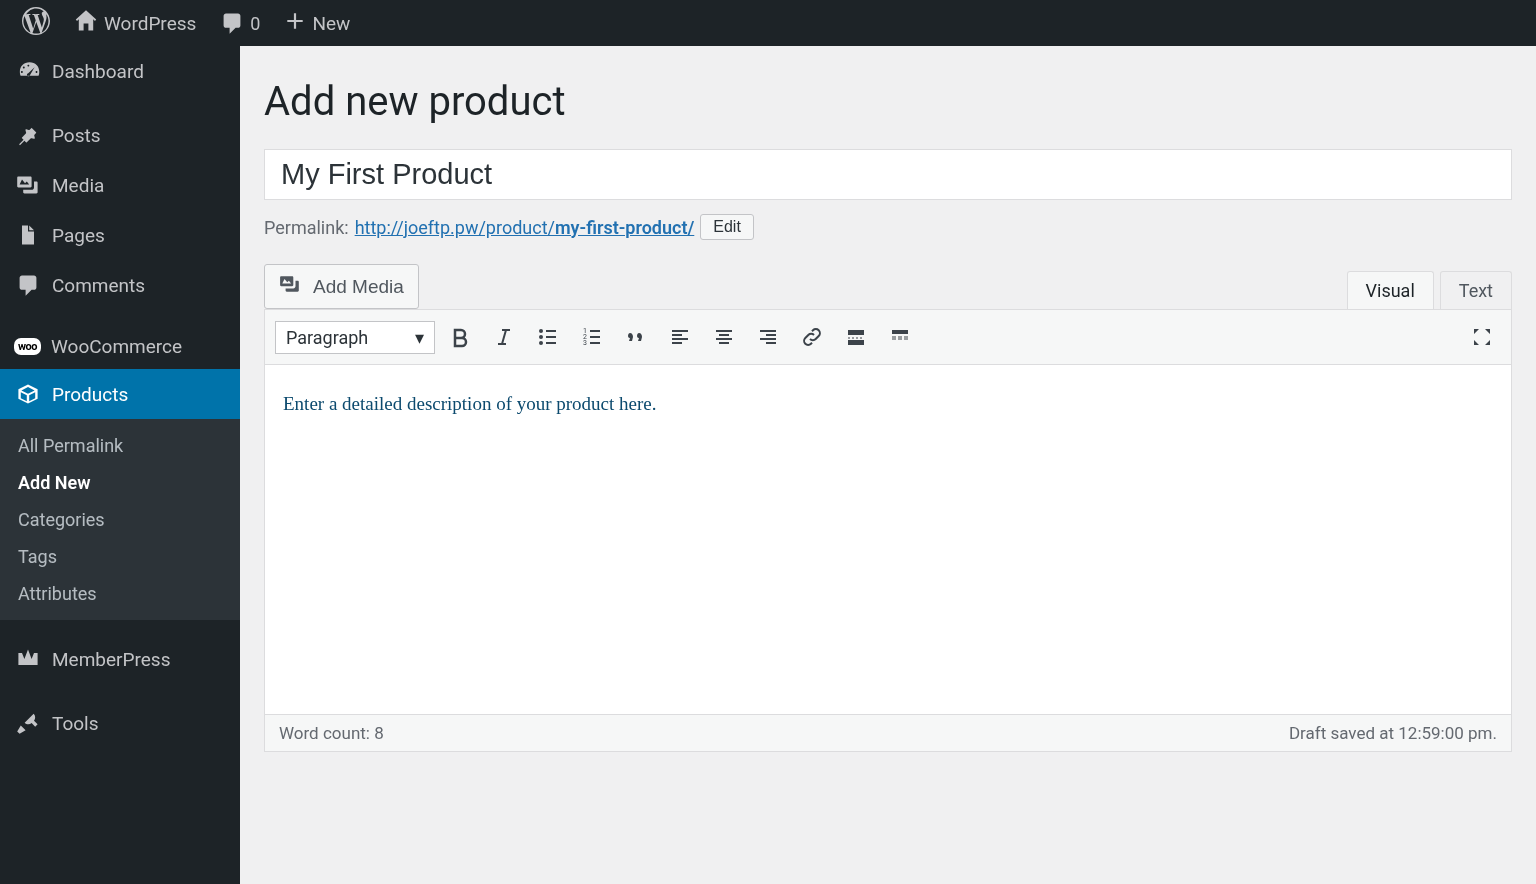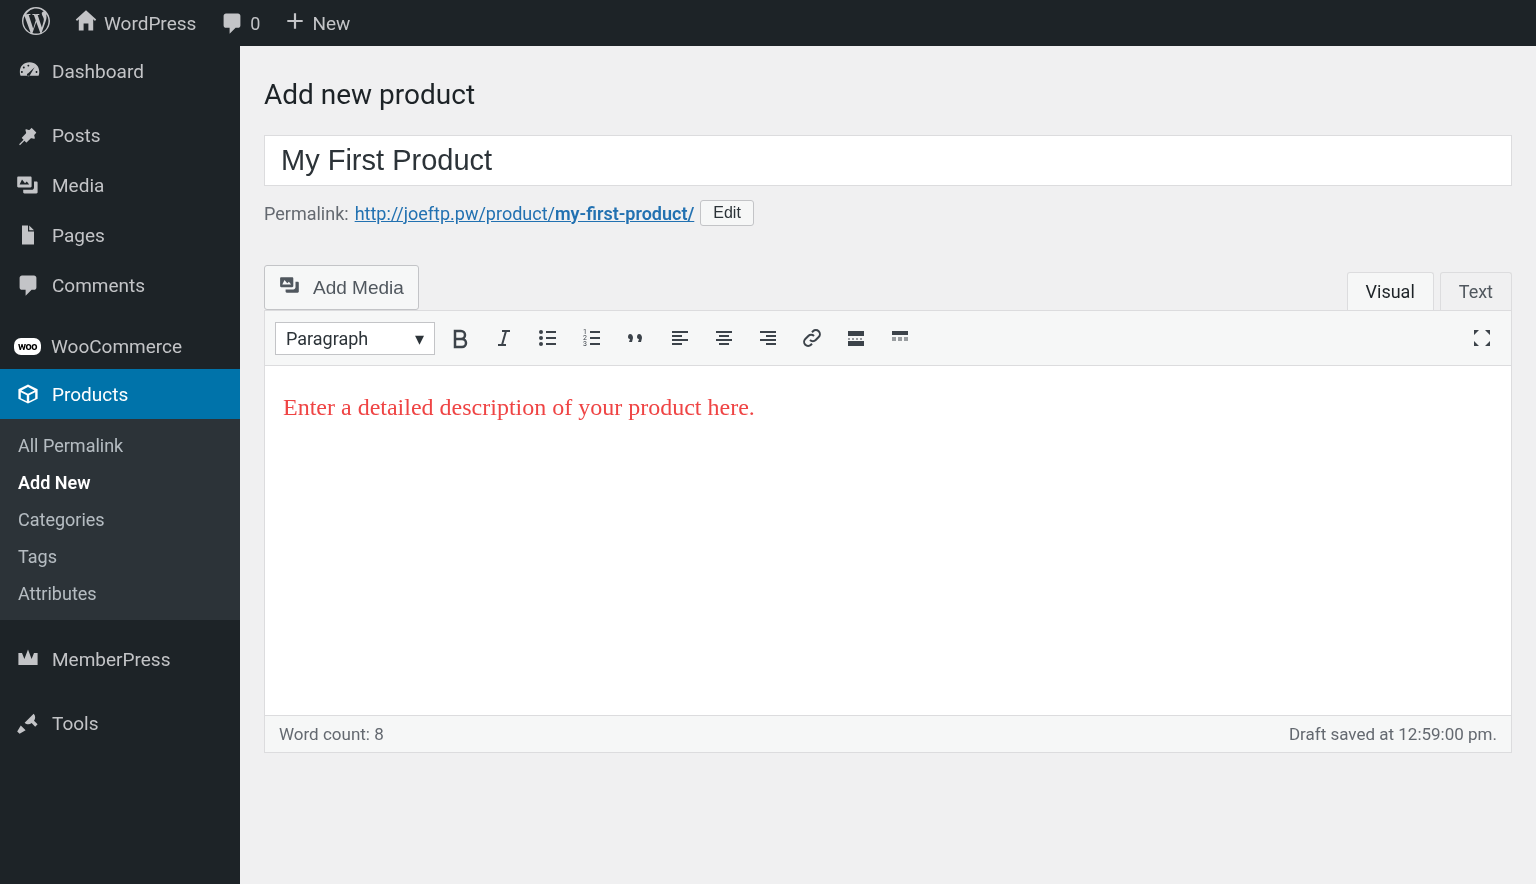--- a/index.html
+++ b/index.html
@@ -29,40 +29,40 @@
 .menu-item .icon { width: 28px; height: 28px; margin-right: 10px; display: inline-flex; align-items: center; justify-content: center; }
 .menu-item .icon svg { fill: currentColor; width: 24px; height: 24px; }
 .menu-item.current .icon svg { fill: #fff; }
 .menu-separator { height: 14px; }
 .submenu { background: #2c3338; padding: 8px 0; }
 .submenu-item { padding: 8px 18px; font-size: 18px; color: rgba(240,246,252,.7); cursor: pointer; }
 .submenu-item.current { color: #fff; font-weight: 600; }
 .woo-badge { background: #fff; color: #000; font-size: 11px; font-weight: 700; padding: 2px 4px; border-radius: 7px; margin-right: 10px; letter-spacing: -0.5px; }
 
 
-h1.page-title { font-size: 28px; font-weight: 400; color: #1d2327; margin: 12px 0 24px; }
+h1.page-title { font-size: 40px; font-weight: 400; color: #1d2327; margin: 12px 0 24px; }
 .title-input { width: 100%; font-size: 29px; padding: 8px 16px; border: 1px solid #dcdcde; background: #fff; color: #2c3338; outline: none; }
-.permalink-row { margin: 14px 0 39px; font-size: 18px; color: #646970; display: flex; align-items: center; gap: 6px; flex-wrap: wrap; }
+.permalink-row { margin: 14px 0 24px; font-size: 18px; color: #646970; display: flex; align-items: center; gap: 6px; flex-wrap: wrap; }
 .permalink-row a { color: #2271b1; }
 .permalink-row .slug { font-weight: 600; }
 .edit-btn { font-size: 16px; padding: 3px 12px; border: 1px solid #c3c4c7; background: #f6f7f7; border-radius: 3px; cursor: pointer; color: #2c3338; }
 
 
 .editor-toolbar-row { display: flex; justify-content: space-between; align-items: flex-end; margin-bottom: 0; }
 .add-media-btn { display: inline-flex; align-items: center; gap: 12px; font-size: 19px; padding: 8px 14px; border: 1px solid #c3c4c7; background: #f6f7f7; border-radius: 3px; cursor: pointer; color: #50575e; }
 .add-media-btn svg { width: 22px; height: 22px; fill: #50575e; }
 .editor-tabs { display: flex; gap: 6px; }
 .editor-tab { font-size: 18px; padding: 8px 18px; border: 1px solid #dcdcde; border-bottom: none; background: #f0f0f1; color: #50575e; cursor: pointer; border-radius: 3px 3px 0 0; }
 .editor-tab.active { background: #f6f7f7; color: #1d2327; }
 .tinymce-toolbar { background: #f6f7f7; border: 1px solid #dcdcde; padding: 8px 10px; display: flex; align-items: center; gap: 6px; }
 .format-select { display: flex; align-items: center; justify-content: space-between; width: 160px; padding: 5px 10px; border: 1px solid #c3c4c7; background: #fff; font-size: 18px; color: #2c3338; cursor: pointer; }
 .tb-btn { width: 38px; height: 38px; display: inline-flex; align-items: center; justify-content: center; cursor: pointer; border-radius: 2px; }
 .tb-btn svg { width: 24px; height: 24px; fill: #3c434a; }
 .tb-spacer { flex: 1; }
-.editor-body { border: 1px solid #dcdcde; border-top: none; background: #fff; min-height: 350px; padding: 28px 18px; font-family: Georgia, serif; font-size: 24px; color: #ef4444; }
+.editor-body { border: 1px solid #dcdcde; border-top: none; background: #fff; min-height: 350px; padding: 28px 18px; font-family: Georgia, serif; font-size: 19px; color: #0c4a6e; }
 .editor-footer { border: 1px solid #dcdcde; border-top: 1px solid #dcdcde; background: #f6f7f7; padding: 8px 14px; display: flex; justify-content: space-between; font-size: 17px; color: #646970; margin-top: -1px; }
 </style>
 </head>
 <body>
 
 <div class="adminbar">
   <div class="ab-item wp-logo">
     <span class="icon">
       <svg viewBox="0 0 20 20">
           <path d="M10 0C4.5 0 0 4.5 0 10s4.5 10 10 10 10-4.5 10-10S15.5 0 10 0zM1 10c0-1.3.3-2.5.8-3.6l4.3 11.8C3.1 16.8 1 13.6 1 10zm9 9c-.9 0-1.7-.1-2.5-.4l2.7-7.8 2.8 7.6c0 .1 0 .1.1.1-1 .3-2 .5-3.1.5zm1.2-13.2c.5 0 1-.1 1-.1.5 0 .4-.7 0-.7 0 0-1.4.1-2.3.1-.8 0-2.2-.1-2.2-.1-.5 0-.5.7-.1.7 0 0 .4.1.9.1l1.3 3.7L8 15.6 4.8 5.8c.5 0 1-.1 1-.1.5 0 .4-.7 0-.7 0 0-1.4.1-2.3.1h-.5C4.6 2.7 7.1 1 10 1c2.2 0 4.1.8 5.6 2.2h-.1c-.8 0-1.4.7-1.4 1.5 0 .7.4 1.3.8 2 .3.6.7 1.3.7 2.3 0 .7-.2 1.7-.6 2.8l-.8 2.8-3-8.8zm6.3-.4c.9 1.3 1.4 2.9 1.4 4.6 0 3.6-2 6.8-4.9 8.4l2.8-7.9c.5-1.3.7-2.3.7-3.2 0-.7-.1-1.3-.2-1.9h.2z"></path>

